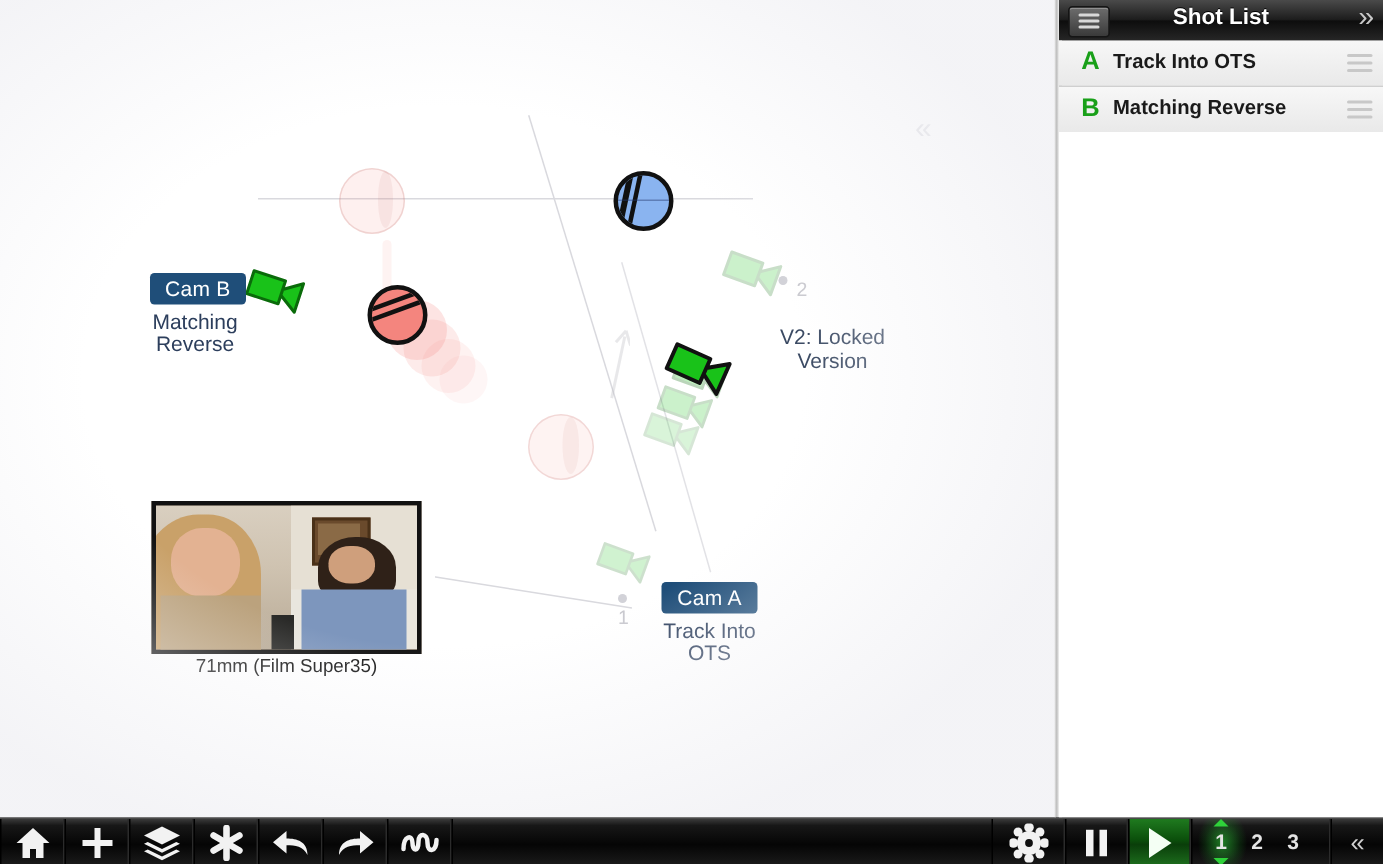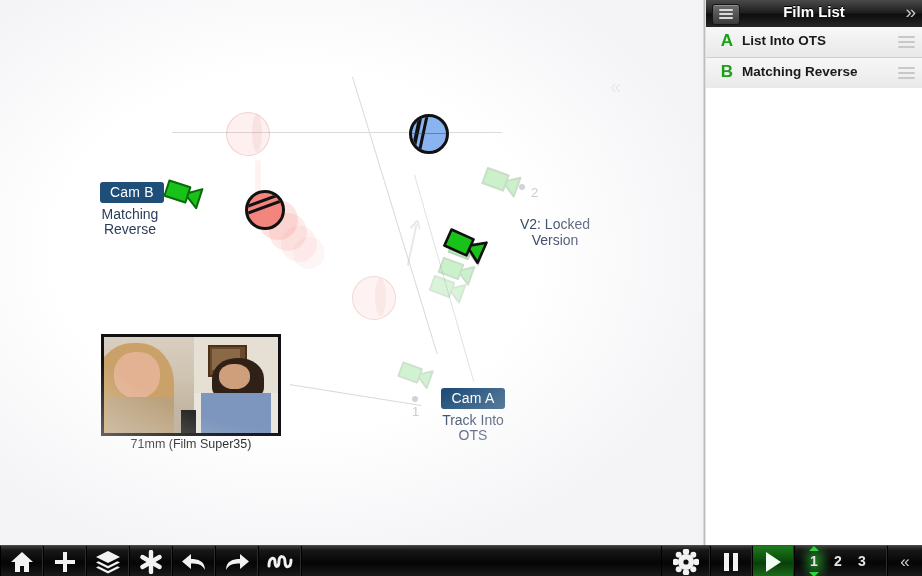--- a/index.html
+++ b/index.html
@@ -204,29 +204,29 @@
   </div>
 
   <div id="sidebar-div"></div>
   <div id="sidebar">
     <div id="sb-header">
       <div class="sb-btn" style="left:6px;">
         <div class="bar" style="top:4px;"></div>
         <div class="bar" style="top:8px;"></div>
         <div class="bar" style="top:12px;"></div>
       </div>
-      <div id="sb-title">Film List</div>
+      <div id="sb-title">Shot List</div>
       <div id="sb-chev">»</div>
     </div>
 
     <div id="sb-left-edge"></div>
 
     <div class="shot-row" style="top:27px;">
       <div class="shot-letter">A</div>
-      <div class="shot-name">List Into OTS</div>
+      <div class="shot-name">Track Into OTS</div>
       <div class="shot-handle">
         <i style="top:0;"></i>
           <i style="top:5px;"></i>
           <i style="top:10px;"></i>
       </div>
     </div>
 
     <div class="shot-row" style="top:58px;">
       <div class="shot-letter">B</div>
       <div class="shot-name">Matching Reverse</div>

